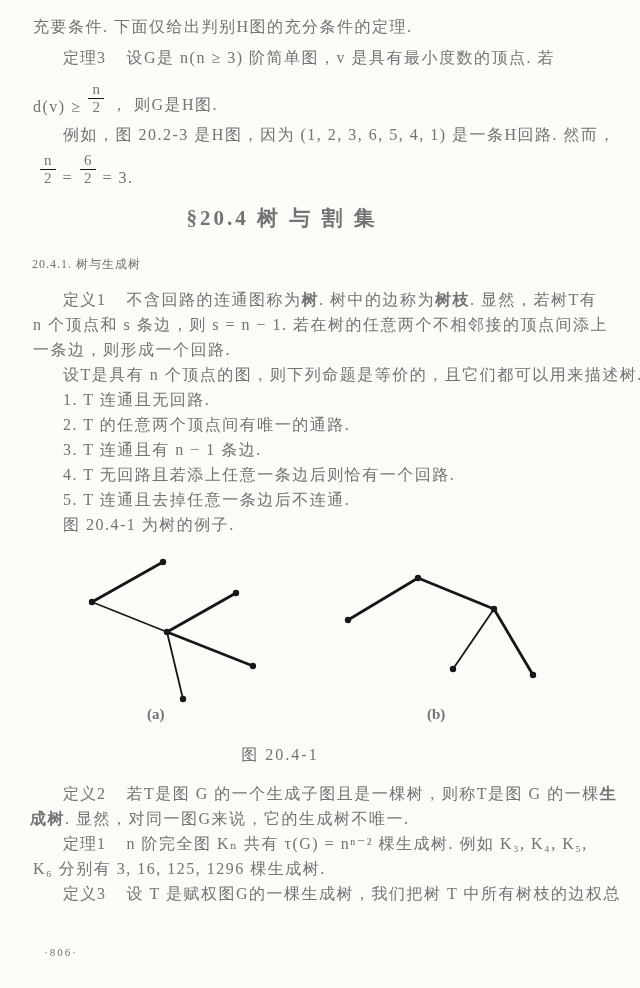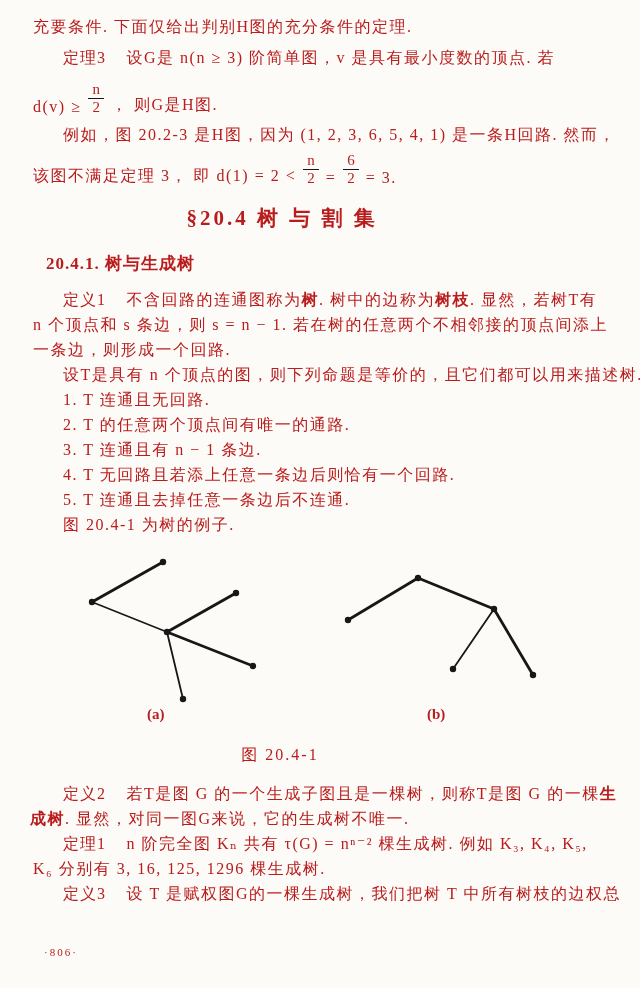--- a/index.html
+++ b/index.html
@@ -1,18 +1,18 @@
 <!DOCTYPE html>
 <html><head>
 <meta charset="utf-8">
 <style>
   html,body{margin:0;padding:0;background:#d9d9d9;}
   .page{
     position:relative;width:640px;height:988px;margin:0 auto;
-    background:#fcfbf7;color:#b91c1c;overflow:hidden;
+    background:#fcfbf7;color:#737373;overflow:hidden;
     font-family:"Liberation Serif","DejaVu Serif",serif;
   }
   .line{
     font-size:16px;line-height:25px;letter-spacing:1.5px;
     padding-left:33px;padding-right:20px;white-space:nowrap;
   }
   .indent{padding-left:63px;}
   .b{font-weight:bold;}
   .label{font-weight:normal;margin-right:15px;letter-spacing:1px;}
   .mathline{
@@ -24,22 +24,22 @@
     vertical-align:middle;line-height:1.05;font-size:15px;letter-spacing:0;
     margin:0 7px;
   }
   .frac .num{border-bottom:1.6px solid #171717;padding:0 4px 1px;}
   .frac .den{padding-top:1px;}
   .section-title{
     font-size:21px;font-weight:bold;letter-spacing:3px;line-height:30px;
     text-align:center;transform:translateX(-38px);white-space:nowrap;
   }
   .subsection-title{
-    font-size:17px;font-weight:bold;letter-spacing:1px;line-height:26px;
-    padding-left:46px;white-space:nowrap;
+    font-size:12px;font-weight:normal;letter-spacing:1px;line-height:26px;
+    padding-left:32px;white-space:nowrap;
   }
   .figure-area{position:relative;width:640px;height:190px;}
   .figure-area svg{position:absolute;left:0;top:0;}
   .fig-label{position:absolute;top:164px;font-size:15px;font-weight:bold;letter-spacing:0;}
   .fig-label.a{left:147px;}
   .fig-label.b{left:427px;}
   .caption{
     font-size:16px;line-height:25px;letter-spacing:2px;text-align:center;
     transform:translateX(-40px);white-space:nowrap;
   }
@@ -68,21 +68,20 @@
       <span class="den">2</span>
     </span>
     <span>， 则G是H图.</span>
   </div>
 
   <div class="line indent" style="margin-top:6px">
     <span>例如，图 20.2-3 是H图，因为 (1, 2, 3, 6, 5, 4, 1) 是一条H回路.  然而，</span>
   </div>
 
   <div class="mathline" style="margin-top:-4px">
-    <span>该图不满足定理 3， 即 d(1) = 2 &lt;</span>
     <span class="frac">
       <span class="num">n</span>
       <span class="den">2</span>
     </span>
     <span>=</span>
     <span class="frac">
       <span class="num">6</span>
       <span class="den">2</span>
     </span>
     <span>= 3.</span>

